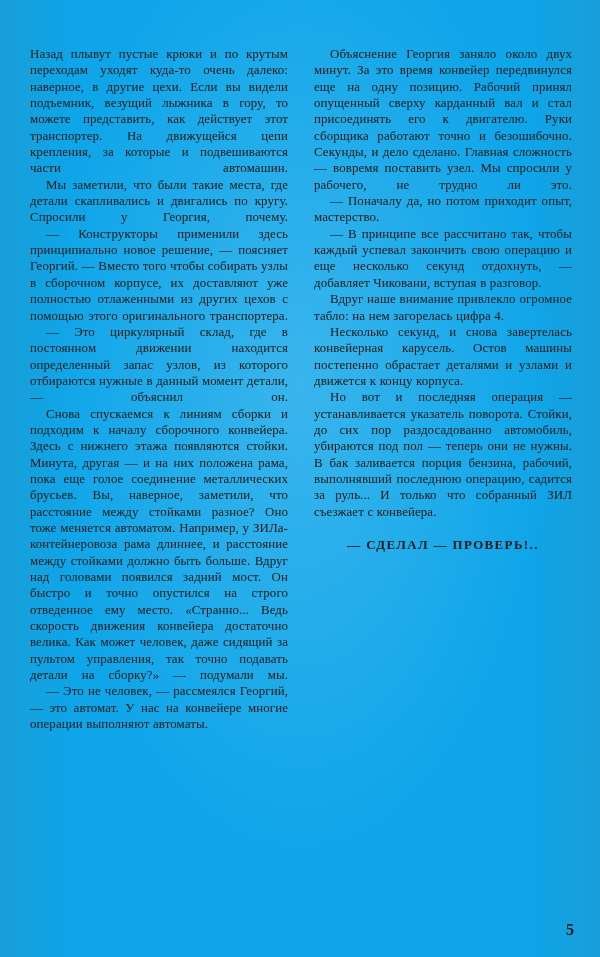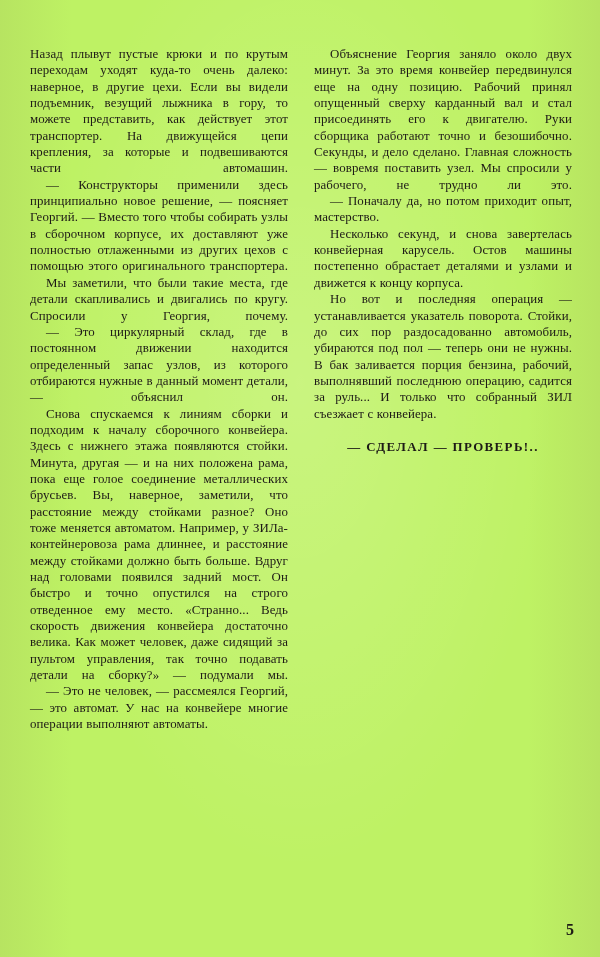--- a/index.html
+++ b/index.html
@@ -10,21 +10,21 @@
     width: 600px;
     height: 957px;
     background: #e8e2d2;
     font-family: "Liberation Serif", serif;
     overflow: hidden;
   }
   .page {
     position: relative;
     width: 600px;
     height: 957px;
-    background: #bef264;
+    background: #0ea5e9;
     box-sizing: border-box;
     padding: 46px 28px 30px 30px;
   }
   .page::before {
     
     content: "";
     position: absolute;
     left: 0; top: 0; right: 0; bottom: 0;
     background:
       radial-gradient(ellipse at 50% 40%, rgba(255,255,255,0.18), rgba(0,0,0,0.0) 60%),
@@ -77,30 +77,32 @@
   }
 </style>
 </head>
 <body>
 
 <div class="page">
   <div class="columns">
 
     <div class="col">
       <p>Назад плывут пустые крюки и по крутым переходам уходят куда-то очень далеко: наверное, в другие цехи. Если вы видели подъемник, везущий лыжника в гору, то можете представить, как действует этот транспортер. На движущейся цепи крепления, за которые и подвешиваются части автомашин.</p>
+      <p class="ind">Мы заметили, что были такие места, где детали скапливались и двигались по кругу. Спросили у Георгия, почему.</p>
       <p class="ind">— Конструкторы применили здесь принципиально новое решение, — поясняет Георгий. — Вместо того чтобы собирать узлы в сборочном корпусе, их доставляют уже полностью отлаженными из других цехов с помощью этого оригинального транспортера.</p>
-      <p class="ind">Мы заметили, что были такие места, где детали скапливались и двигались по кругу. Спросили у Георгия, почему.</p>
       <p class="ind">— Это циркулярный склад, где в постоянном движении находится определенный запас узлов, из которого отбираются нужные в данный момент детали, — объяснил он.</p>
       <p class="ind">Снова спускаемся к линиям сборки и подходим к началу сборочного конвейера. Здесь с нижнего этажа появляются стойки. Минута, другая — и на них положена рама, пока еще голое соединение металлических брусьев. Вы, наверное, заметили, что расстояние между стойками разное? Оно тоже меняется автоматом. Например, у ЗИЛа-контейнеровоза рама длиннее, и расстояние между стойками должно быть больше. Вдруг над головами появился задний мост. Он быстро и точно опустился на строго отведенное ему место. «Странно... Ведь скорость движения конвейера достаточно велика. Как может человек, даже сидящий за пультом управления, так точно подавать детали на сборку?» — подумали мы.</p>
       <p class="ind lastleft">— Это не человек, — рассмеялся Георгий, — это автомат. У нас на конвейере многие операции выполняют автоматы.</p>
     </div>
 
     <div class="col">
       <p class="ind">Объяснение Георгия заняло около двух минут. За это время конвейер передвинулся еще на одну позицию. Рабочий принял опущенный сверху карданный вал и стал присоединять его к двигателю. Руки сборщика работают точно и безошибочно. Секунды, и дело сделано. Главная сложность — вовремя поставить узел. Мы спросили у рабочего, не трудно ли это.</p>
       <p class="ind lastleft">— Поначалу да, но потом приходит опыт, мастерство.</p>
+      <p class="ind lastleft">— В принципе все рассчитано так, чтобы каждый успевал закончить свою операцию и еще несколько секунд отдохнуть, — добавляет Чиковани, вступая в разговор.</p>
+      <p class="ind lastleft">Вдруг наше внимание привлекло огромное табло: на нем загорелась цифра 4.</p>
       <p class="ind lastleft">Несколько секунд, и снова завертелась конвейерная карусель. Остов машины постепенно обрастает деталями и узлами и движется к концу корпуса.</p>
       <p class="ind lastleft">Но вот и последняя операция — устанавливается указатель поворота. Стойки, до сих пор раздосадованно автомобиль, убираются под пол — теперь они не нужны. В бак заливается порция бензина, рабочий, выполнявший последнюю операцию, садится за руль... И только что собранный ЗИЛ съезжает с конвейера.</p>
 
       <div class="section-head">— СДЕЛАЛ — ПРОВЕРЬ!..</div>
 
     </div>
 
   </div>
   <div class="folio">5</div>
 </div>

